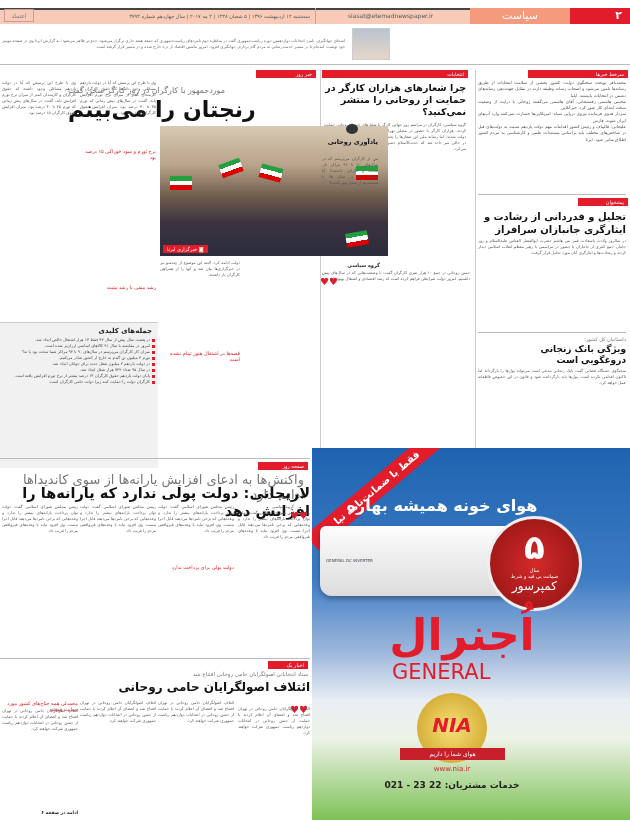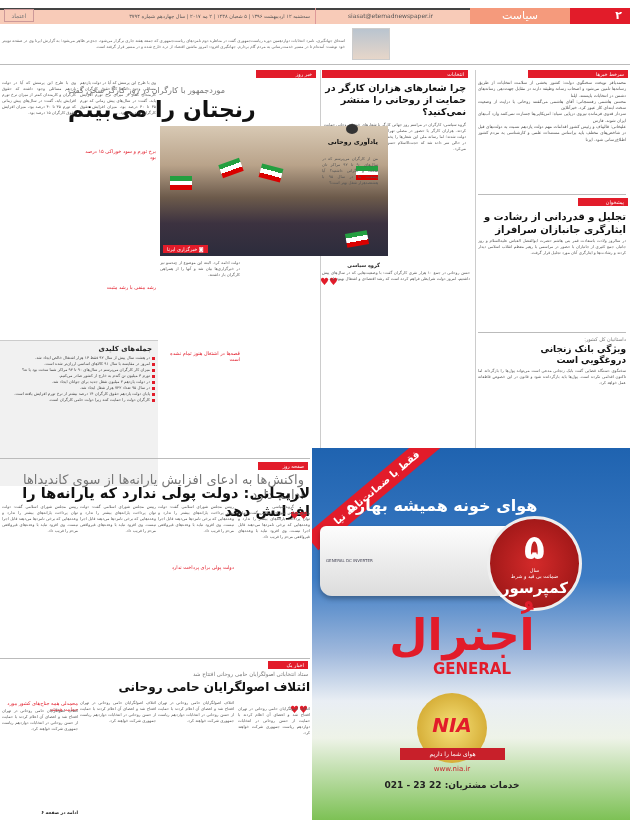--- a/index.html
+++ b/index.html
@@ -29,23 +29,23 @@
 .keybox li{list-style:none;font-size:4px;line-height:6px;color:#444;padding-right:8px;position:relative}
 .keybox li::before{content:"";position:absolute;right:3px;top:2px;width:3px;height:3px;background:#e21c2a}
 .ad{left:312px;top:448px;width:318px;height:372px;background:linear-gradient(180deg,#1f63b0 0%,#3d7cc4 35%,#9fb8dc 55%,#e9eef4 68%,#eef3e8 78%,#7dc155 100%);overflow:hidden}
 .ad .ribbon{position:absolute;left:-20px;top:30px;width:170px;height:20px;background:#e21c2a;color:#fff;font-size:10px;font-weight:bold;text-align:center;line-height:20px;transform:rotate(-40deg)}
 .ad .slogan{position:absolute;left:30px;top:48px;width:200px;color:#fff;font-size:16px;font-weight:bold;text-align:center}
 .ad .unit{position:absolute;left:8px;top:78px;width:210px;height:70px;background:linear-gradient(#fdfdfd,#dcdcdc);border-radius:6px 6px 12px 12px;box-shadow:0 3px 5px rgba(0,0,0,.3)}
 .ad .unit span{position:absolute;left:6px;top:32px;font-size:4px;color:#445;direction:ltr}
 .ad .badge{position:absolute;left:175px;top:68px;width:95px;height:95px;border-radius:50%;background:radial-gradient(#d42a2a,#8f1212);color:#fff;text-align:center;border:3px solid #eee}
 .ad .badge .num{font-size:34px;font-weight:bold;line-height:40px;margin-top:8px}
 .ad .badge .sub{font-size:5px}
-.ad .badge .sub2{font-size:15px;font-weight:bold}
+.ad .badge .sub2{font-size:12px;font-weight:normal}
 .ad .brand-fa{position:absolute;left:20px;top:162px;width:260px;text-align:center;color:#e21c2a;font-size:44px;font-weight:bold;line-height:50px}
-.ad .brand-en{position:absolute;left:80px;top:212px;width:160px;text-align:center;color:#e21c2a;font-size:15px;font-weight:bold;direction:ltr}
+.ad .brand-en{position:absolute;left:80px;top:212px;width:160px;color:#e21c2a;font-size:21px;font-weight:normal;direction:ltr}
 .ad .coin{position:absolute;left:105px;top:245px;width:70px;height:70px;border-radius:50%;background:radial-gradient(#f7e27a,#c99a1e);}
 .ad .coin .nia{position:absolute;width:100%;top:20px;text-align:center;color:#e21c2a;font-size:20px;font-weight:bold;font-style:italic;direction:ltr}
 .ad .coin-band{position:absolute;left:88px;top:300px;width:105px;height:12px;background:#c8202a;color:#fff;font-size:6px;text-align:center;line-height:12px}
 .ad .url{position:absolute;left:100px;top:317px;width:80px;text-align:center;color:#c8202a;font-size:7px;direction:ltr}
 .ad .phone{position:absolute;left:60px;top:332px;width:160px;text-align:center;color:#222;font-size:9px;font-weight:bold}
 .heart{display:inline-block;width:10px;height:8px;color:#e21c2a;font-size:10px;line-height:8px}
 </style>
 </head>
 <body>
 
@@ -111,21 +111,21 @@
 <div class="abs txt" style="right:160px;top:270px;width:148px;height:175px">حسن روحانی در جمع ۱۰ هزار نفری کارگران گفت: با وضعیت‌هایی که در سال‌های پیش داشتیم، امروز دولت شرایطی فراهم کرده است که رشد اقتصادی و اشتغال بهبود یابد.</div>
 <div class="abs txt" style="left:160px;top:260px;width:80px;height:190px">دولت ادامه کرد. البته این موضوع از چندسو نیز در خبرگزاری‌ها بیان شد و آنها را از همراهی کارگران باز داشتند.</div>
 
 <div class="abs red" style="left:160px;top:350px;font-size:5px;width:80px">قصه‌ها در اشتغال هنوز تمام نشده است</div>
 
 <div class="abs txt" style="left:80px;top:80px;width:76px;height:192px">وی با طرح این پرسش که آیا در دولت یازدهم مسائلی وجود داشته که حقوق کارگران و کارمندان کمتر از میزان نرخ تورم افزایش یابد، گفت: در سال‌های پیش زمانی که تورم ۳۵ تا ۴۰ درصد بود، میزان افزایش حقوق کارگران ۱۵ درصد بود.</div>
 <div class="abs red" style="left:80px;top:148px;font-size:5px;width:76px">برخ تورم و سود خوراکی ۱۵ درصد بود</div>
 <div class="abs txt" style="left:2px;top:80px;width:74px;height:260px">وی با طرح این پرسش که آیا در دولت یازدهم مسائلی وجود داشته که حقوق کارگران و کارمندان کمتر از میزان نرخ تورم افزایش یابد، گفت: در سال‌های پیش زمانی که تورم ۳۵ تا ۴۰ درصد بود، میزان افزایش حقوق کارگران ۱۵ درصد بود.</div>
 <div class="abs red" style="left:80px;top:284px;font-size:5px;width:76px">رشد منفی با رشد مثبت</div>
 
-<div class="abs keybox" style="left:0;top:340px;width:158px;height:146px">
+<div class="abs keybox" style="left:0;top:322px;width:158px;height:146px">
   <h4>جمله‌های کلیدی</h4>
   <ul>
     <li>در هشت سال پیش از سال ۹۲ فقط ۱۴ هزار اشتغال خالص ایجاد شد.</li>
     <li>امروز در مقایسه با سال ۹۱ کالاهای اساسی ارزان‌تر شده است.</li>
     <li>میزان کار کارگران می‌پرسم در سال‌های ۹۰ تا ۹۲ مراکز شما سخت بود یا نه؟</li>
     <li>تورم ۳ میلیون تن گندم به خارج از کشور صادر می‌کنیم.</li>
     <li>در دولت یازدهم ۲ میلیون شغل جدید برای جوانان ایجاد شد.</li>
     <li>در سال ۹۵ تعداد ۷۲۲ هزار شغل ایجاد شد.</li>
     <li>پایان دولت یازدهم حقوق کارگران ۱۴ درصد بیشتر از نرخ تورم افزایش یافته است.</li>
     <li>کارگران دولت را حمایت کنند زیرا دولت حامی کارگران است.</li>

